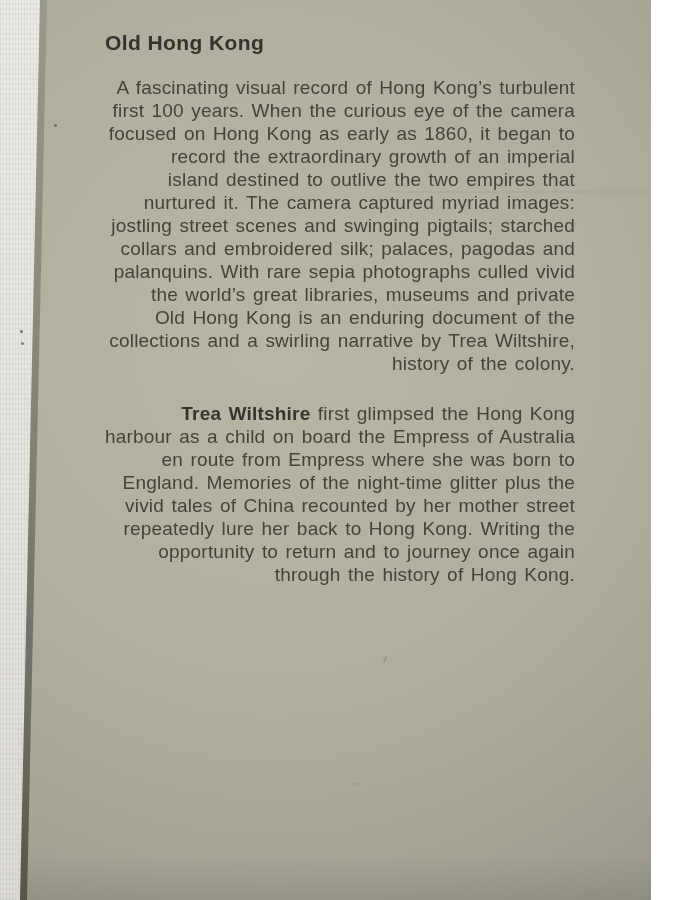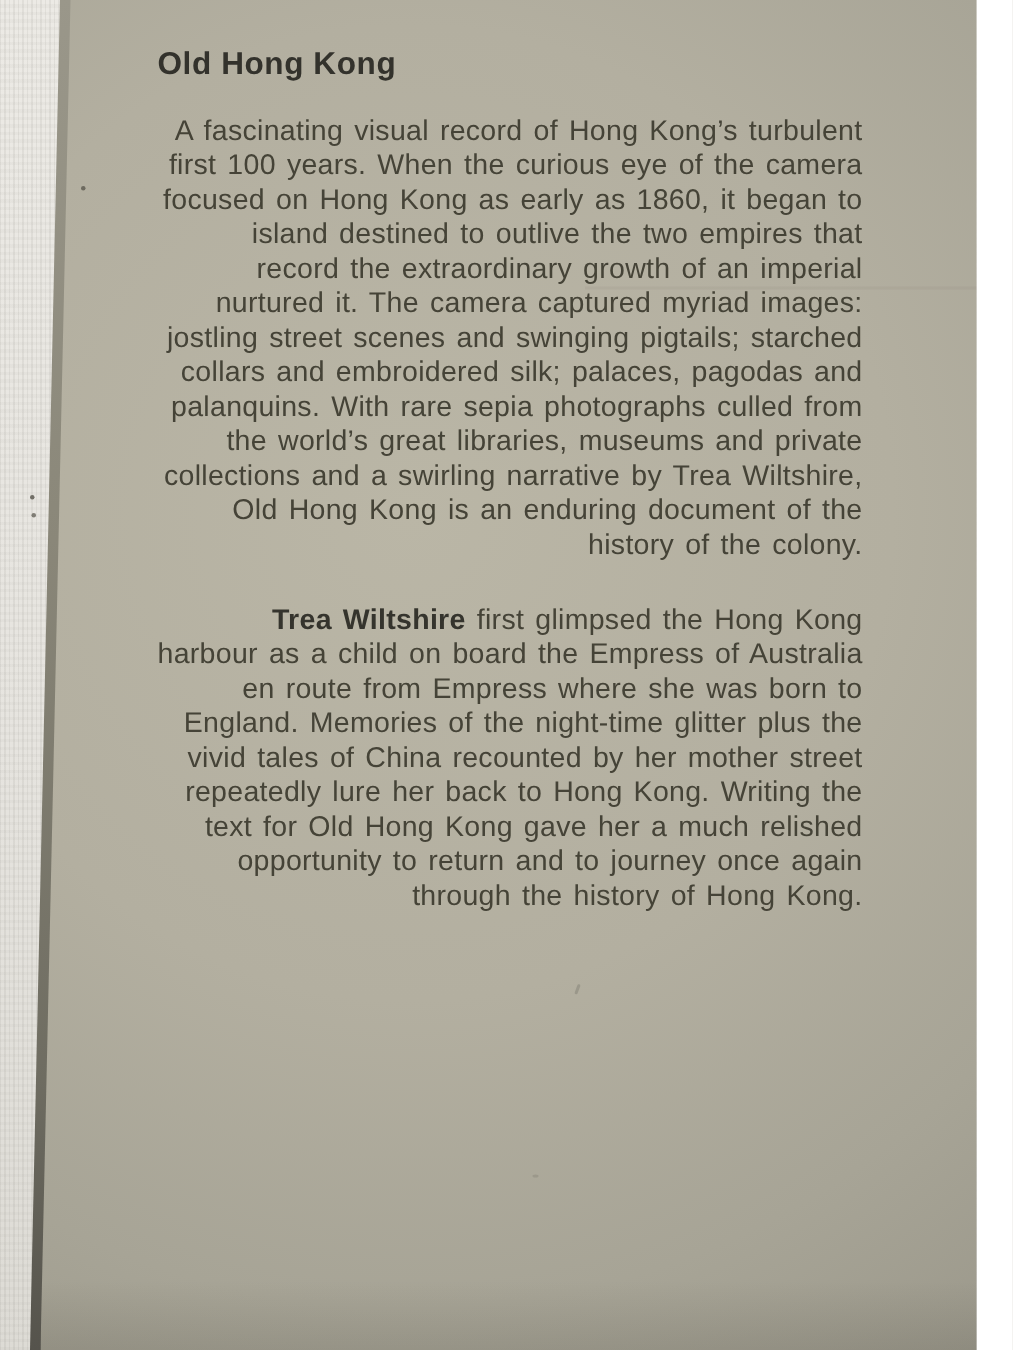--- a/index.html
+++ b/index.html
@@ -118,43 +118,42 @@
     <div class="bottom-shade"></div>
   </div>
 
   <div class="content">
     <div class="title">Old Hong Kong</div>
 
     <div class="para">
         <div class="line">A fascinating visual record of Hong Kong’s turbulent</div>
         <div class="line">first 100 years. When the curious eye of the camera</div>
         <div class="line">focused on Hong Kong as early as 1860, it began to</div>
+        <div class="line">record the extraordinary growth of an imperial</div>
         <div class="line">island destined to outlive the two empires that</div>
-        <div class="line">record the extraordinary growth of an imperial</div>
         <div class="line">nurtured it. The camera captured myriad images:</div>
         <div class="line">jostling street scenes and swinging pigtails; starched</div>
         <div class="line">collars and embroidered silk; palaces, pagodas and</div>
-        <div class="line">palanquins. With rare sepia photographs culled from</div>
+        <div class="line">palanquins. With rare sepia photographs culled vivid</div>
         <div class="line">the world’s great libraries, museums and private</div>
+        <div class="line">Old Hong Kong is an enduring document of the</div>
         <div class="line">collections and a swirling narrative by Trea Wiltshire,</div>
-        <div class="line">Old Hong Kong is an enduring document of the</div>
         <div class="line">history of the colony.</div>
       </div>
 
     <div class="para para--author">
       <div class="line">
         <b>Trea Wiltshire</b><span> first glimpsed the Hong Kong</span>
       </div>
       <div>
           <div class="line">harbour as a child on board the Empress of Australia</div>
           <div class="line">en route from Empress where she was born to</div>
           <div class="line">England. Memories of the night-time glitter plus the</div>
           <div class="line">vivid tales of China recounted by her mother street</div>
           <div class="line">repeatedly lure her back to Hong Kong. Writing the</div>
-          <div class="line">text for Old Hong Kong gave her a much relished</div>
           <div class="line">opportunity to return and to journey once again</div>
           <div class="line">through the history of Hong Kong.</div>
         </div>
     </div>
   </div>
 
   <div class="speck s1"></div>
   <div class="speck s2"></div>
   <div class="speck s3"></div>
   <div class="speck s4"></div>

